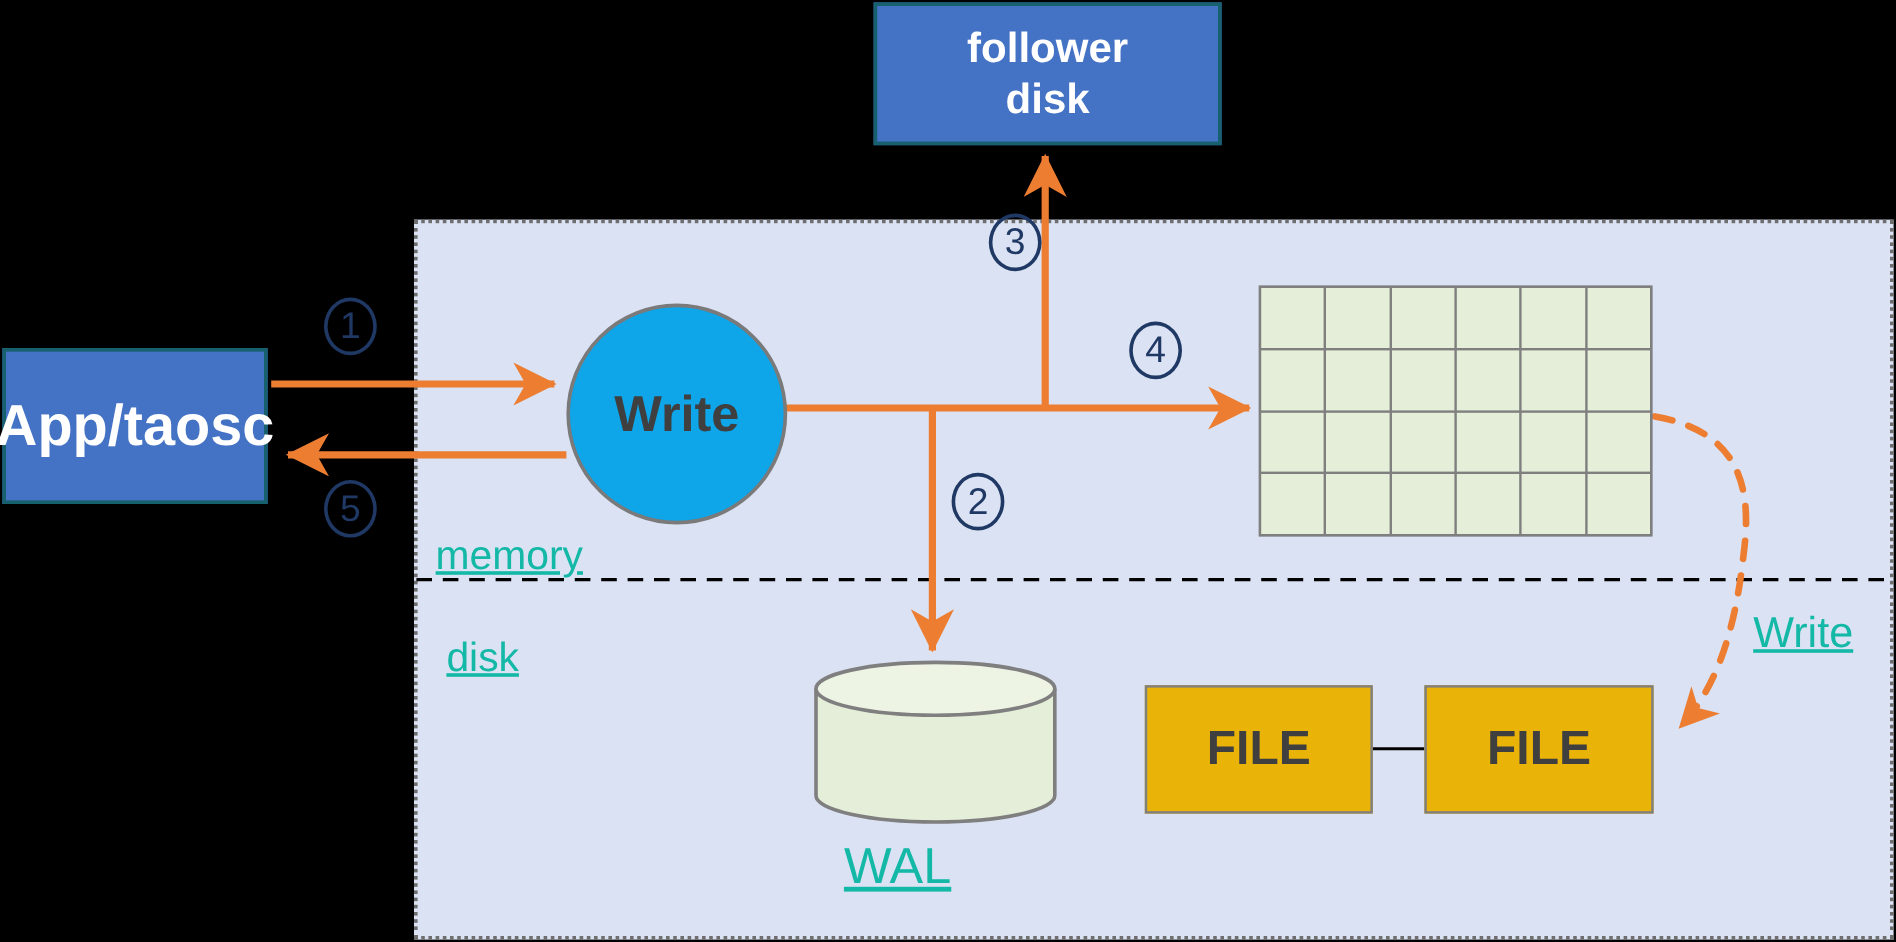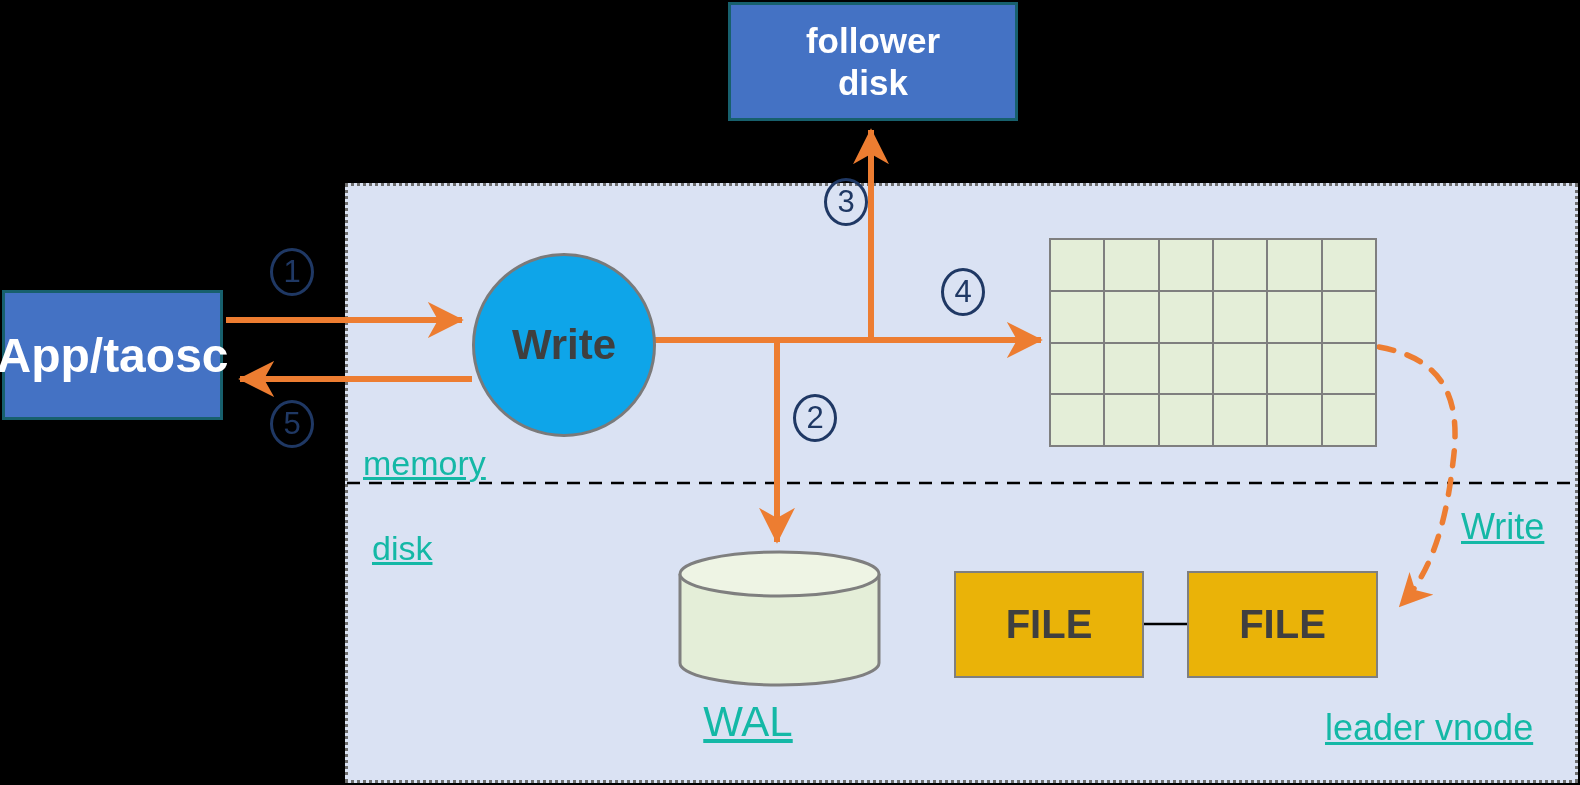--- a/index.html
+++ b/index.html
@@ -144,21 +144,20 @@
     <span>FILE</span>
   </div>
   <div class="filebox file2">
     <span>FILE</span>
   </div>
 
   <div class="lbl memory-lbl">memory</div>
   <div class="lbl disk-lbl">disk</div>
   <div class="lbl wal-lbl">WAL</div>
   <div class="lbl flush-lbl">Write</div>
-  <div class="lbl leader-lbl">leader vnode</div>
 
   <div class="step step1">1</div>
   <div class="step step2">2</div>
   <div class="step step3">3</div>
   <div class="step step4">4</div>
   <div class="step step5">5</div>
 
 </div>
 
 </body></html>

